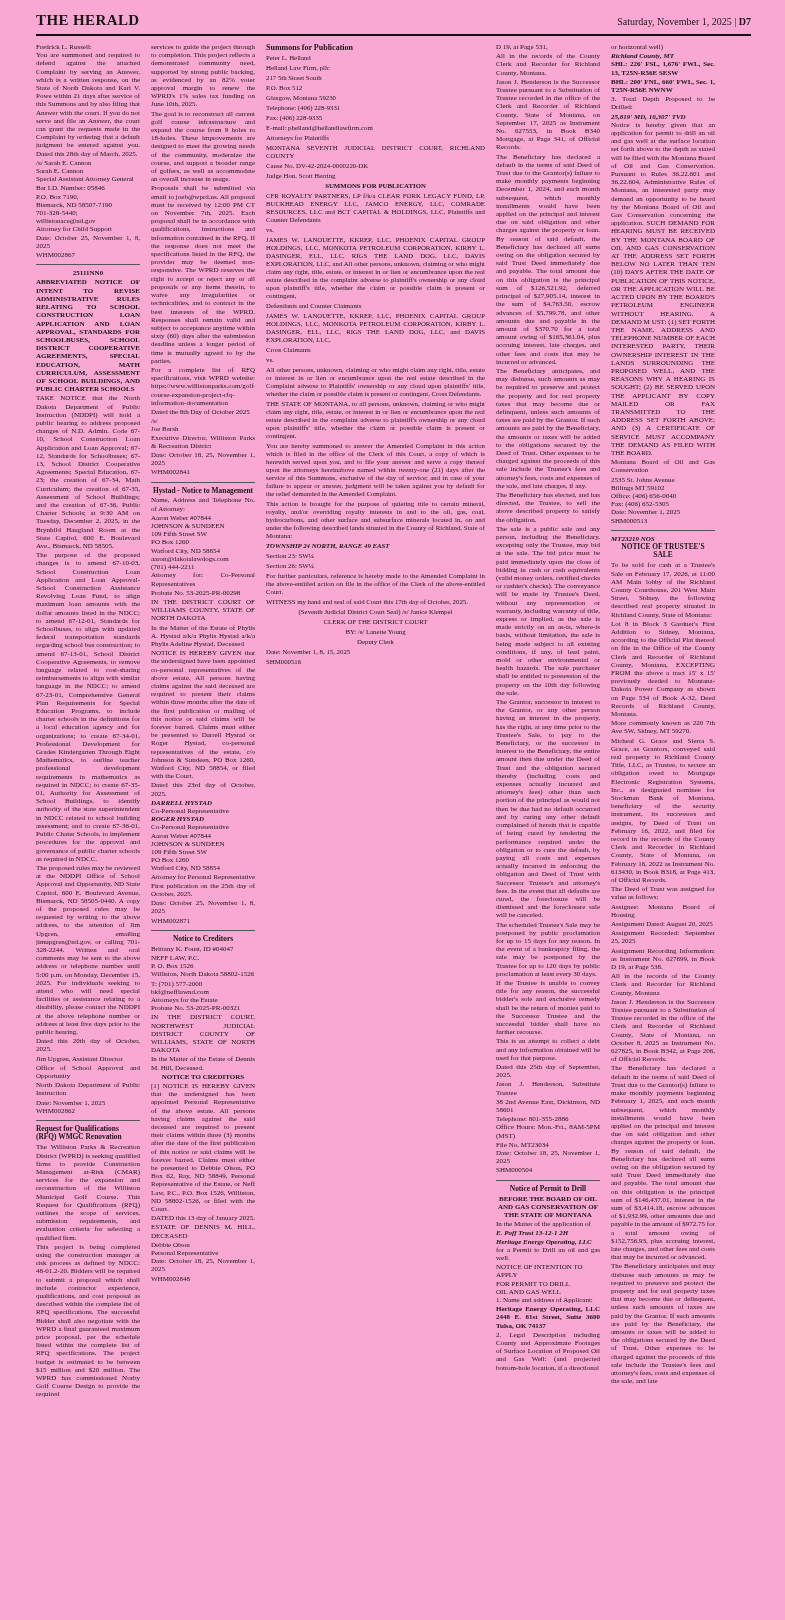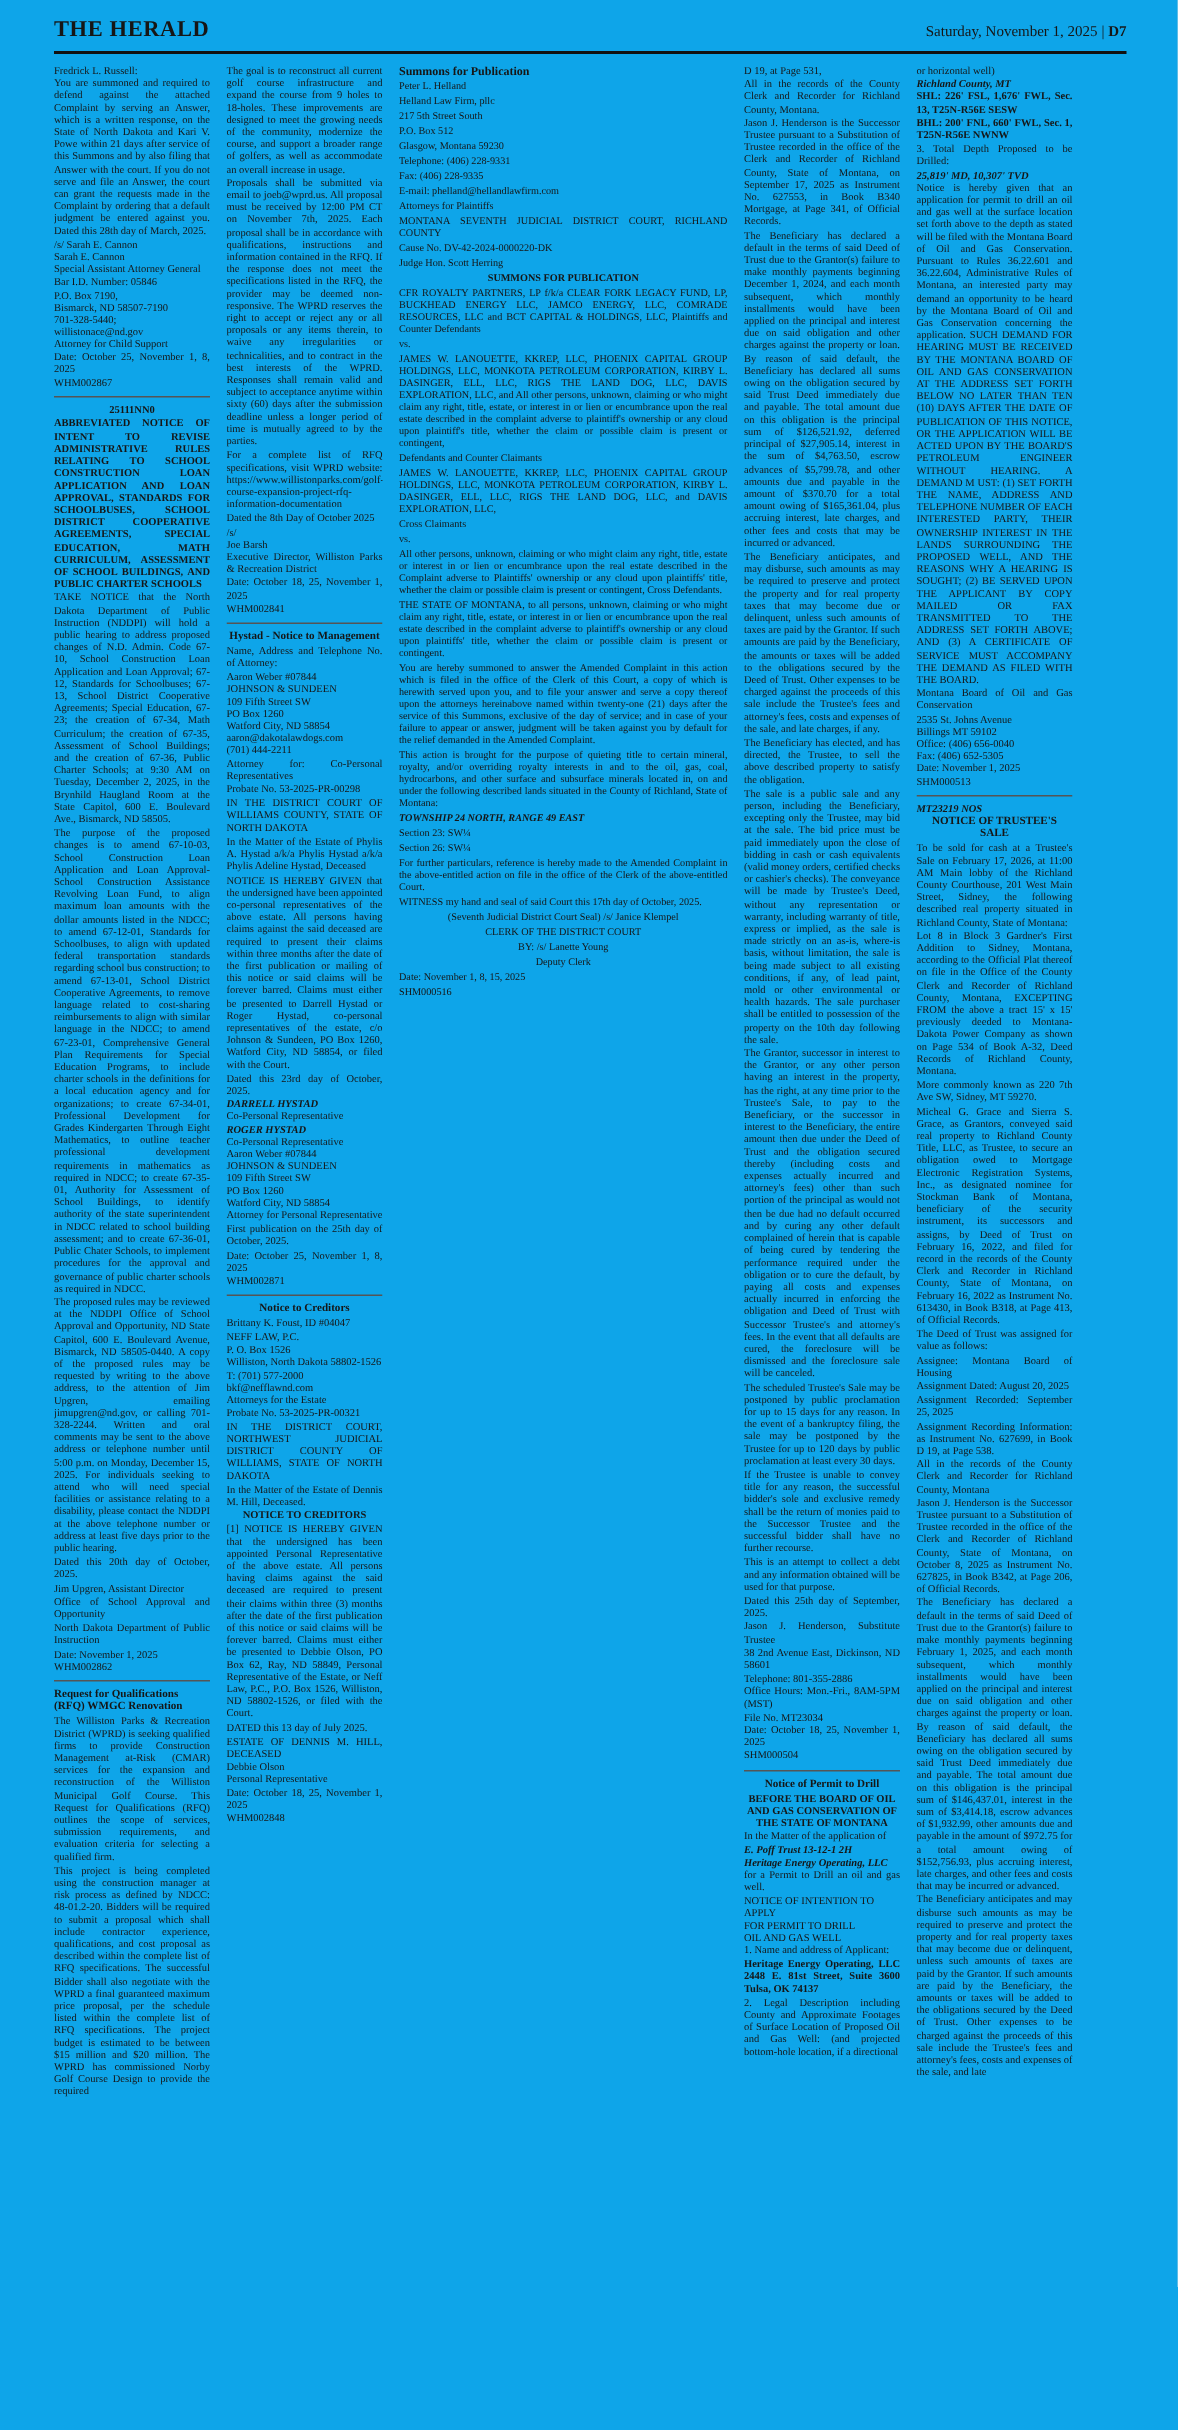--- a/index.html
+++ b/index.html
@@ -6,21 +6,21 @@
   html,body { width:785px; }
   body {
     width:785px; height:1620px;
     background:#e9e7e1;
     font-family:"Liberation Serif", serif;
     color:#161616;
     -webkit-font-smoothing:antialiased;
   }
   .page {
     width:785px; height:1620px;
-    background:#0ea5e9;
+    background:#f9a8d4;
     padding:12px 34px 8px 36px;
     overflow:hidden;
   }
   .masthead {
     display:flex; justify-content:space-between; align-items:baseline;
     border-bottom:2px solid #111;
     padding-bottom:5px;
   }
   .paper-name {
     font-weight:bold; font-size:15px; letter-spacing:0.4px;
@@ -108,20 +108,21 @@
           <p class="n-l">WHM002862</p>
         </article>
         <article class="notice ruled">
           <p class="n-h">Request for Qualifications (RFQ) WMGC Renovation</p>
           <p class="n-p">The Williston Parks &amp; Recreation District (WPRD) is seeking qualified firms to provide Construction Management at-Risk (CMAR) services for the expansion and reconstruction of the Williston Municipal Golf Course. This Request for Qualifications (RFQ) outlines the scope of services, submission requirements, and evaluation criteria for selecting a qualified firm.</p>
           <p class="n-p">This project is being completed using the construction manager at risk process as defined by NDCC: 48-01.2-20. Bidders will be required to submit a proposal which shall include contractor experience, qualifications, and cost proposal as described within the complete list of RFQ specifications. The successful Bidder shall also negotiate with the WPRD a final guaranteed maximum price proposal, per the schedule listed within the complete list of RFQ specifications. The project budget is estimated to be between $15 million and $20 million. The WPRD has commissioned Norby Golf Course Design to provide the required</p>
         </article>
       </section>
     <section class="col">
         <article class="notice">
+          <p class="n-p">services to guide the project through to completion. This project reflects a demonstrated community need, supported by strong public backing, as evidenced by an 82% voter approval margin to renew the WPRD's 1% sales tax funding on June 10th, 2025.</p>
           <p class="n-p">The goal is to reconstruct all current golf course infrastructure and expand the course from 9 holes to 18-holes. These improvements are designed to meet the growing needs of the community, modernize the course, and support a broader range of golfers, as well as accommodate an overall increase in usage.</p>
           <p class="n-p">Proposals shall be submitted via email to joeb@wprd.us. All proposal must be received by 12:00 PM CT on November 7th, 2025. Each proposal shall be in accordance with qualifications, instructions and information contained in the RFQ. If the response does not meet the specifications listed in the RFQ, the provider may be deemed non-responsive. The WPRD reserves the right to accept or reject any or all proposals or any items therein, to waive any irregularities or technicalities, and to contract in the best interests of the WPRD. Responses shall remain valid and subject to acceptance anytime within sixty (60) days after the submission deadline unless a longer period of time is mutually agreed to by the parties.</p>
           <p class="n-p">For a complete list of RFQ specifications, visit WPRD website: https://www.willistonparks.com/golf-course-expansion-project-rfq-information-documentation</p>
           <p class="n-p">Dated the 8th Day of October 2025</p>
           <p class="n-l">/s/</p>
           <p class="n-l">Joe Barsh</p>
           <p class="n-p">Executive Director, Williston Parks &amp; Recreation District</p>
           <p class="n-p">Date: October 18, 25, November 1, 2025</p>
           <p class="n-l">WHM002841</p>
         </article>
@@ -162,21 +163,21 @@
           <p class="n-l">P. O. Box 1526</p>
           <p class="n-p">Williston, North Dakota 58802-1526</p>
           <p class="n-l">T: (701) 577-2000</p>
           <p class="n-l">bkf@nefflawnd.com</p>
           <p class="n-l">Attorneys for the Estate</p>
           <p class="n-p">Probate No. 53-2025-PR-00321</p>
           <p class="n-p">IN THE DISTRICT COURT, NORTHWEST JUDICIAL DISTRICT COUNTY OF WILLIAMS, STATE OF NORTH DAKOTA</p>
           <p class="n-p">In the Matter of the Estate of Dennis M. Hill, Deceased.</p>
           <p class="n-cb">NOTICE TO CREDITORS</p>
           <p class="n-p">[1] NOTICE IS HEREBY GIVEN that the undersigned has been appointed Personal Representative of the above estate. All persons having claims against the said deceased are required to present their claims within three (3) months after the date of the first publication of this notice or said claims will be forever barred. Claims must either be presented to Debbie Olson, PO Box 62, Ray, ND 58849, Personal Representative of the Estate, or Neff Law, P.C., P.O. Box 1526, Williston, ND 58802-1526, or filed with the Court.</p>
-          <p class="n-p">DATED this 13 day of July 2025.</p>
+          <p class="n-p">DATED this 13 day of January 2025.</p>
           <p class="n-p">ESTATE OF DENNIS M. HILL, DECEASED</p>
           <p class="n-l">Debbie Olson</p>
           <p class="n-l">Personal Representative</p>
           <p class="n-p">Date: October 18, 25, November 1, 2025</p>
           <p class="n-l">WHM002848</p>
         </article>
       </section>
     <section class="mid">
       <div class="mid-wide">
           <article class="notice">

